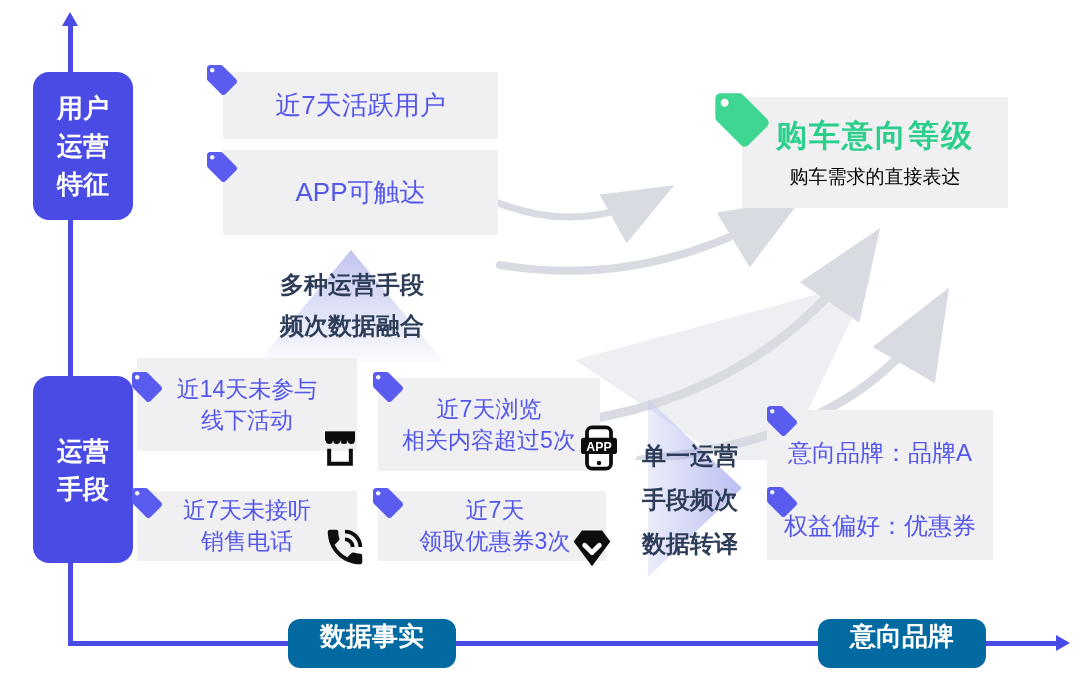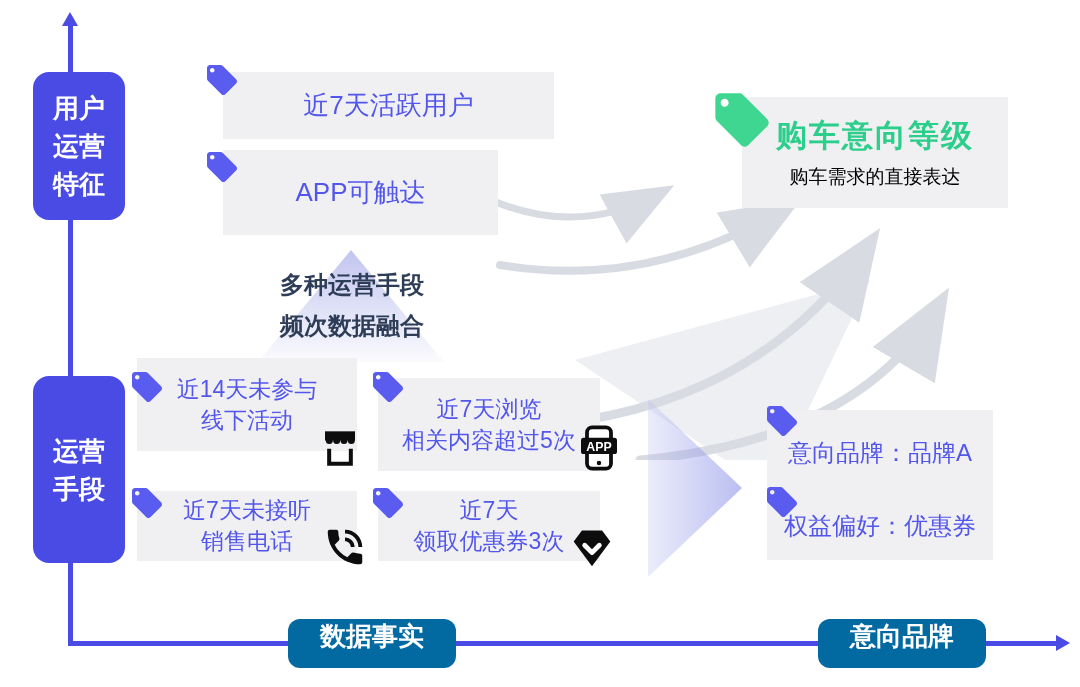--- a/index.html
+++ b/index.html
@@ -5,21 +5,21 @@
   html,body{margin:0;padding:0;background:#ffffff;font-family:"Liberation Sans","DejaVu Sans",sans-serif;}
   .stage{position:relative;width:1080px;height:687px;background:#ffffff;overflow:hidden;}
 
   
   .vline{position:absolute;left:68px;top:26px;width:5px;height:617px;background:#4a4be4;z-index:1;}
   .vhead{position:absolute;left:62px;top:12px;width:0;height:0;border-left:8px solid transparent;border-right:8px solid transparent;border-bottom:14px solid #4a4be4;z-index:1;}
   .hline{position:absolute;left:68px;top:641px;width:992px;height:5px;background:#4a4be4;z-index:1;}
   .hhead{position:absolute;left:1056px;top:635px;width:0;height:0;border-top:8px solid transparent;border-bottom:8px solid transparent;border-left:14px solid #4a4be4;z-index:1;}
 
   
-  .blue-pill{position:absolute;left:33px;width:92px;background:#4a4be4;border-radius:16px;color:#ffffff;font-weight:bold;font-size:26px;line-height:38px;display:flex;flex-direction:column;align-items:center;justify-content:center;z-index:2;}
+  .blue-pill{position:absolute;left:33px;width:100px;background:#4a4be4;border-radius:16px;color:#ffffff;font-weight:bold;font-size:26px;line-height:38px;display:flex;flex-direction:column;align-items:center;justify-content:center;z-index:2;}
 
   
   .gbox{position:absolute;background:#f0f0f2;display:flex;flex-direction:column;align-items:center;justify-content:center;color:#5356ea;text-align:center;z-index:2;}
   .gbox .l1{font-size:26px;}
   .gbox .sm{font-size:23px;line-height:31px;}
 
   
   .result-box{position:absolute;left:742px;top:97px;width:266px;height:111px;background:#f0f0f2;display:flex;flex-direction:column;align-items:center;justify-content:center;gap:7px;z-index:2;text-align:center;}
   .result-title{color:#2bce8a;font-size:31px;font-weight:bold;letter-spacing:2px;}
   .result-sub{color:#000000;font-size:19px;}
@@ -64,53 +64,58 @@
   <div class="blue-pill" style="top:72px;height:148px;">
     <div>用户</div>
     <div>运营</div>
     <div>特征</div>
   </div>
   <div class="blue-pill" style="top:376px;height:187px;">
     <div>运营</div>
     <div>手段</div>
   </div>
 
-  <div class="gbox" style="left:223px;top:72px;width:331px;height:67px;">
+  <div class="gbox" style="left:223px;top:72px;width:275px;height:67px;">
     <div class="l1">近7天活跃用户</div>
   </div>
   <div class="gbox" style="left:223px;top:150px;width:275px;height:85px;">
     <div class="l1">APP可触达</div>
   </div>
 
   <div class="result-box">
     <div class="result-title">购车意向等级</div>
     <div class="result-sub">购车需求的直接表达</div>
   </div>
 
   <div class="tri-up"></div>
   <div class="note" style="left:232px;top:266px;width:240px;line-height:41px;">
     <div>多种运营手段</div>
     <div>频次数据融合</div>
   </div>
 
   <div class="tri-right"></div>
+  <div class="note" style="left:628px;top:436px;width:124px;line-height:44px;">
+    <div>单一运营</div>
+    <div>手段频次</div>
+    <div>数据转译</div>
+  </div>
 
   <div class="gbox" style="left:137px;top:358px;width:220px;height:93px;">
     <div class="sm">近14天未参与</div>
     <div class="sm">线下活动</div>
   </div>
   <div class="gbox" style="left:378px;top:378px;width:222px;height:93px;">
     <div class="sm">近7天浏览</div>
     <div class="sm">相关内容超过5次</div>
   </div>
   <div class="gbox" style="left:137px;top:491px;width:220px;height:70px;">
     <div class="sm">近7天未接听</div>
     <div class="sm">销售电话</div>
   </div>
-  <div class="gbox" style="left:378px;top:491px;width:222px;height:70px;">
+  <div class="gbox" style="left:378px;top:491px;width:222px;height:70px;padding-left:6px;">
     <div class="sm">近7天</div>
     <div class="sm">领取优惠券3次</div>
   </div>
 
   <div class="gbox" style="left:767px;top:410px;width:226px;height:84px;">
     <div class="sm" style="font-size:24px;">意向品牌：品牌A</div>
   </div>
   <div class="gbox" style="left:767px;top:490px;width:226px;height:70px;">
     <div class="sm" style="font-size:24px;">权益偏好：优惠券</div>
   </div>

